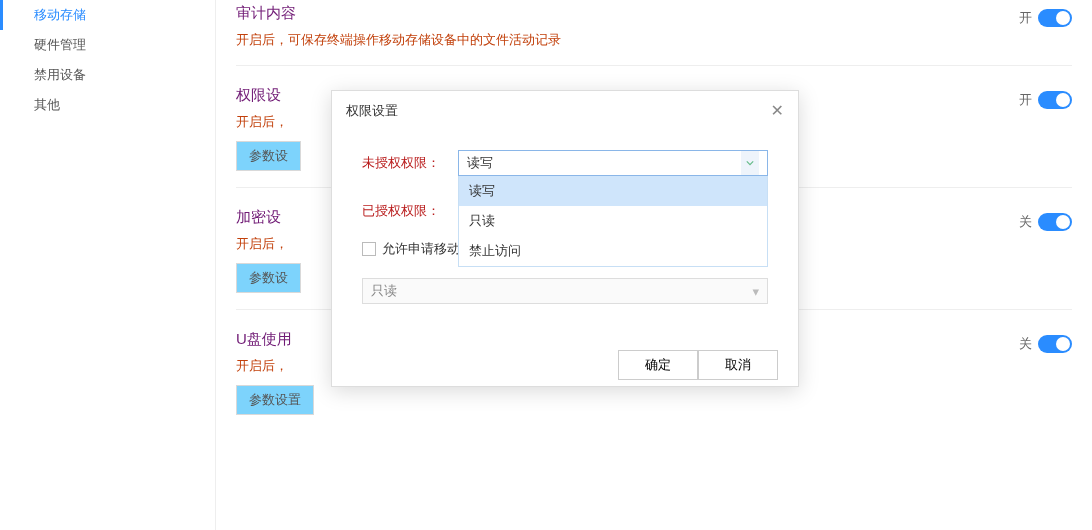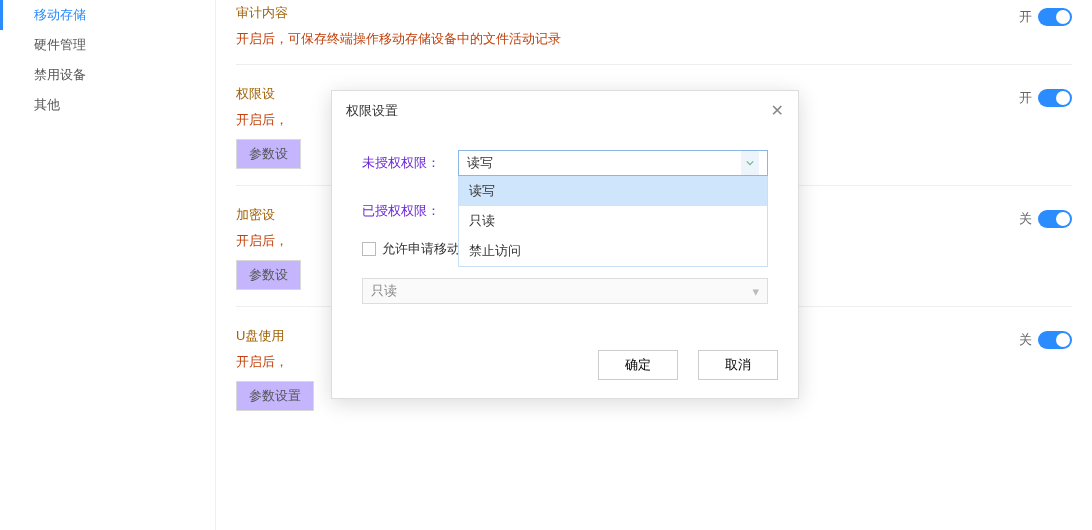--- a/index.html
+++ b/index.html
@@ -8,55 +8,55 @@
 
   
   .sidebar { width: 216px; border-right: 1px solid #eee; padding-top: 0; }
   .sidebar-item { padding: 6px 34px; color: #555; cursor: pointer; }
   .sidebar-item.active { color: #2a8cff; border-left: 3px solid #2a8cff; padding-left: 31px; }
 
   
   .main { flex: 1; padding: 0 20px; position: relative; }
   .section { padding-top: 4px; margin-bottom: 16px; }
   .row-head { display: flex; align-items: center; justify-content: space-between; }
-  .title { font-size: 13px; color: #a16207; margin-bottom: 8px; }
+  .title { font-size: 15px; color: #701a75; margin-bottom: 8px; }
   .desc { font-size: 13px; color: #c2410c; margin-bottom: 10px; }
-  .param-btn { display:inline-block; border:1px solid #d9d9d9; background:#c4b5fd; color:#555; padding:5px 12px; font-size:13px; cursor:pointer; }
+  .param-btn { display:inline-block; border:1px solid #d9d9d9; background:#7dd3fc; color:#555; padding:5px 12px; font-size:13px; cursor:pointer; }
 
   .toggle-wrap { display:flex; align-items:center; gap:6px; font-size:13px; color:#666; }
   .switch { position:relative; width:34px; height:18px; border-radius:10px; }
   .switch.on { background:#2a8cff; }
   .switch .knob { position:absolute; width:14px; height:14px; background:#fff; border-radius:50%; top:2px; }
   .switch.on .knob { right:2px; }
   
 
   
   .hr { height:1px; background:#eee; margin: 8px 0 16px 0; }
 
   
   .overlay { position:absolute; left:16px; top:0; width:1092px; height:530px; pointer-events:none; }
   .modal { position:absolute; left:315px; top:90px; width:468px; background:#fff; border:1px solid #ddd; box-shadow:0 4px 20px rgba(0,0,0,0.15); pointer-events:auto; }
   .modal-header { display:flex; justify-content:space-between; align-items:center; padding:10px 14px; font-size:13px; }
   .modal-close { cursor:pointer; font-size:16px; color:#888; }
   .modal-body { padding: 20px 30px 10px 30px; }
   .frow { display:flex; align-items:center; margin-bottom:24px; }
-  .flabel { width:96px; color:#6d28d9; font-size:13px; }
+  .flabel { width:96px; color:#b91c1c; font-size:13px; }
   .select { flex:1; position:relative;border-radius:13px; }
   .select-box { border:1px solid #bcd; background:#fff; height:26px; display:flex; align-items:center; padding:0 8px; justify-content:space-between; cursor:pointer; font-size:13px; }
   .select-box.open { border-color:#8ab6e8; }
   .select-box .arrow { width:18px; height:24px; display:flex; align-items:center; justify-content:center; background:#eef4fb; color:#5c7; }
   .select-box .arrow svg{ width:8px;height:8px; }
   .select-box.disabled { background:#fafafa; color:#888; border-color:#ddd; cursor:default;}
   .dropdown { position:absolute; left:0; top:26px; width:100%; background:#fff; border:1px solid #c7dff5; border-top:none; z-index:10; }
   .dropdown .opt { padding:6px 10px; font-size:13px; cursor:pointer; }
   .dropdown .opt.sel { background:#cfe5fb; }
   .chk-row { display:flex; align-items:center; gap:6px; margin:-4px 0 20px 0; }
   .chk { width:14px; height:14px; border:1px solid #bbb; background:#fff; }
   .gear { color:#bbb; }
-  .modal-footer { display:flex; justify-content:flex-end; gap:20px; padding: 12px 20px 18px 20px; }
+  .modal-footer { display:flex; justify-content:flex-end; gap:0; padding: 12px 20px 6px 20px; }
   .mbtn { width:80px; height:30px; border:1px solid #ccc; background:#fff; font-size:13px; cursor:pointer; }
 </style>
 </head>
 <body>
 
 <div class="root">
   <div class="sidebar">
     <div class="sidebar-item active">移动存储</div>
     <div class="sidebar-item">硬件管理</div>
     <div class="sidebar-item">禁用设备</div>

